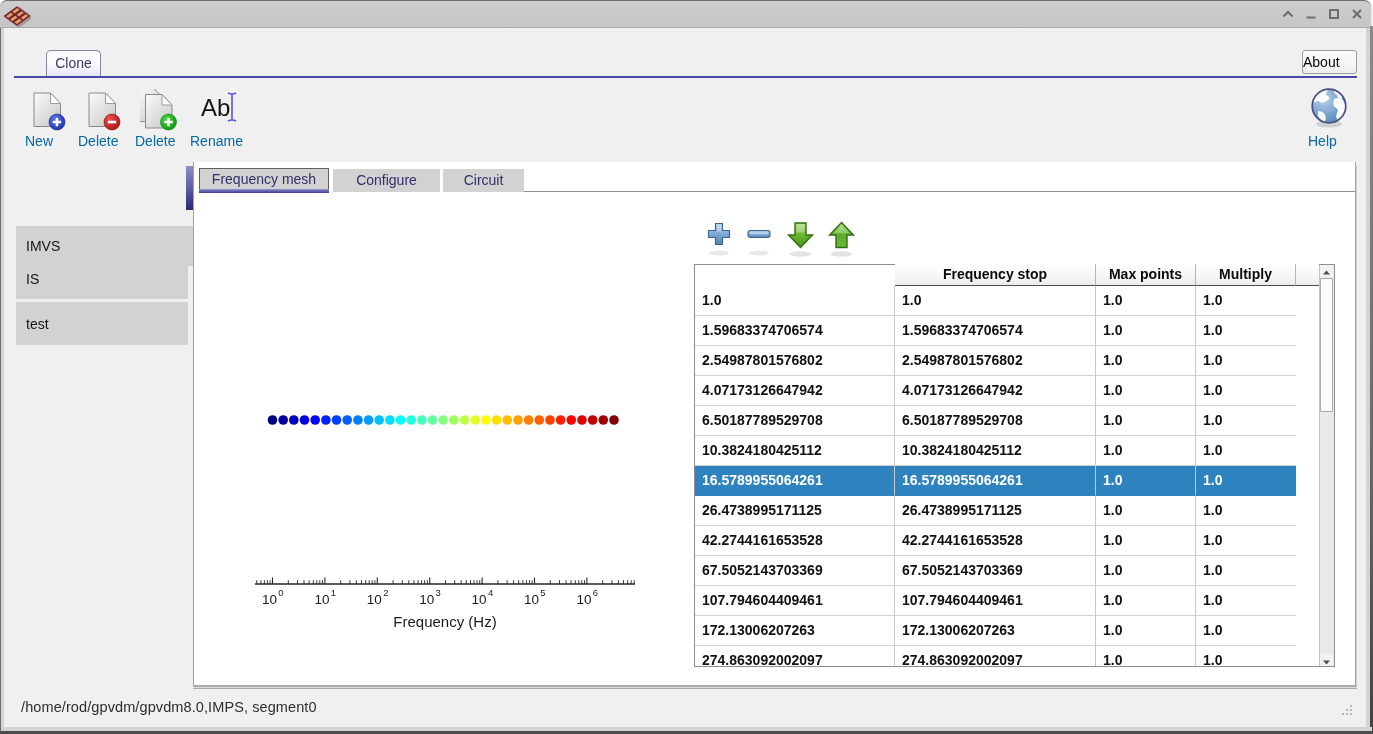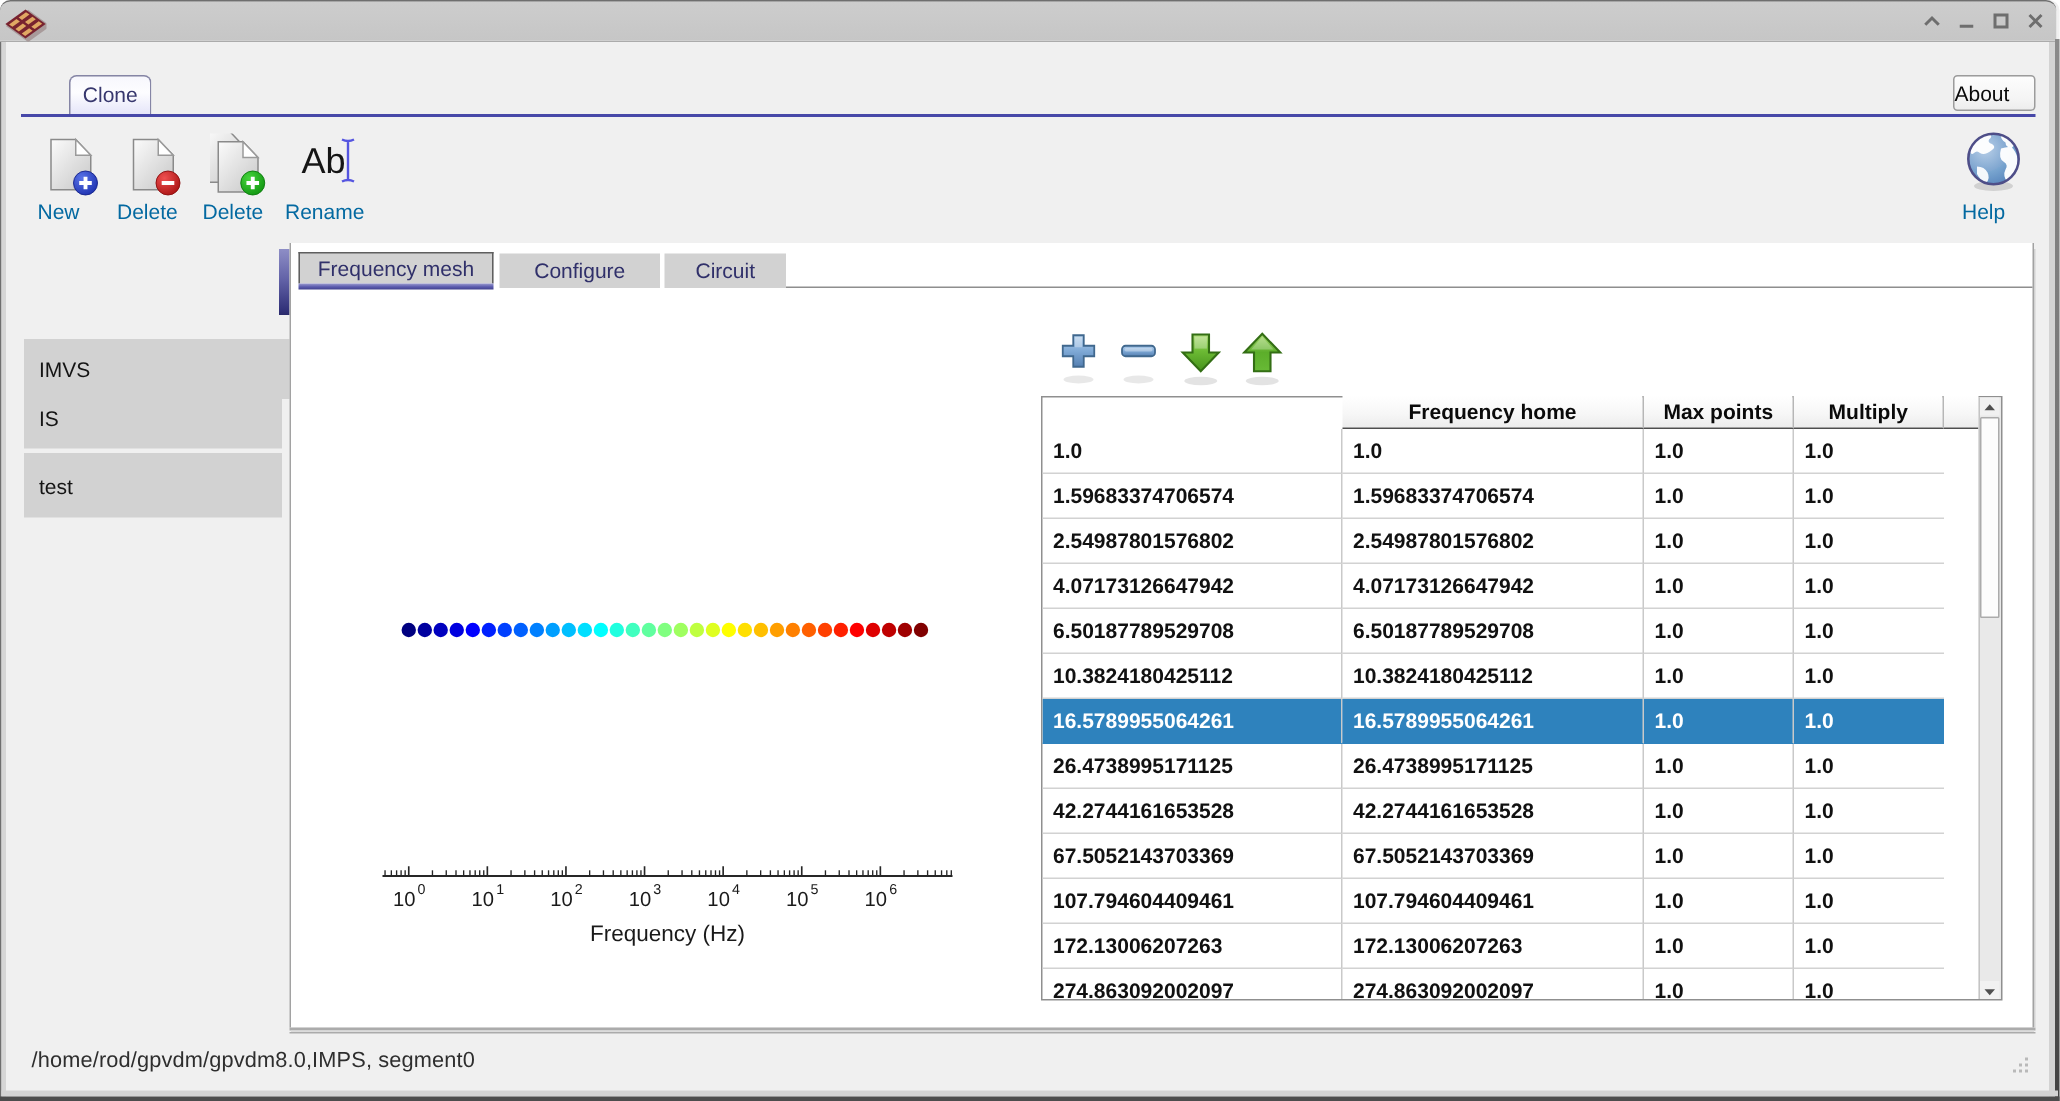--- a/index.html
+++ b/index.html
@@ -361,21 +361,21 @@
 <rect x="49.6" y="18" width="18.8" height="2.4" rx="1.2" fill="#fff" opacity="0.35"></rect>
 <ellipse cx="100.5" cy="40" rx="11" ry="2.8" fill="#000" opacity="0.11"></ellipse>
 <path d="M95,9 h11 v12 h6.5 l-12,12.5 l-12,-12.5 h6.5 Z" fill="url(#greeni)" stroke="#336e14" stroke-width="1.4"></path>
 <path d="M96.4,10.4 h8.2 v8 h-8.2 Z" fill="#fff" opacity="0.28"></path>
 <ellipse cx="141.5" cy="40" rx="11" ry="2.8" fill="#000" opacity="0.11"></ellipse>
 <path d="M141.5,8.5 l12,12.5 h-6.5 v12.5 h-11 v-12.5 h-6.5 Z" fill="url(#greeni2)" stroke="#336e14" stroke-width="1.4"></path>
 <path d="M141.5,10.5 l7.5,8.5 h-15 Z" fill="#fff" opacity="0.25"></path>
 </svg>
 
   <div id="tbl"></div>
-  <div class="thead" style="left:895px;width:201px;border-right:1px solid #b6b6b6;">Frequency home</div>
+  <div class="thead" style="left:895px;width:201px;border-right:1px solid #b6b6b6;">Frequency stop</div>
   <div class="thead" style="left:1096px;width:100px;border-right:1px solid #b6b6b6;">Max points</div>
   <div class="thead" style="left:1196px;width:100px;border-right:1px solid #b6b6b6;">Multiply</div>
   <div class="thead" style="left:1296px;width:23px;">&nbsp;</div>
   <div id="rowclip">
       <div class="trow" style="top:0px">
         <div class="c c1">1.0</div>
         <div class="c c2">1.0</div>
         <div class="c c3">1.0</div>
         <div class="c c4">1.0</div>
       </div>

